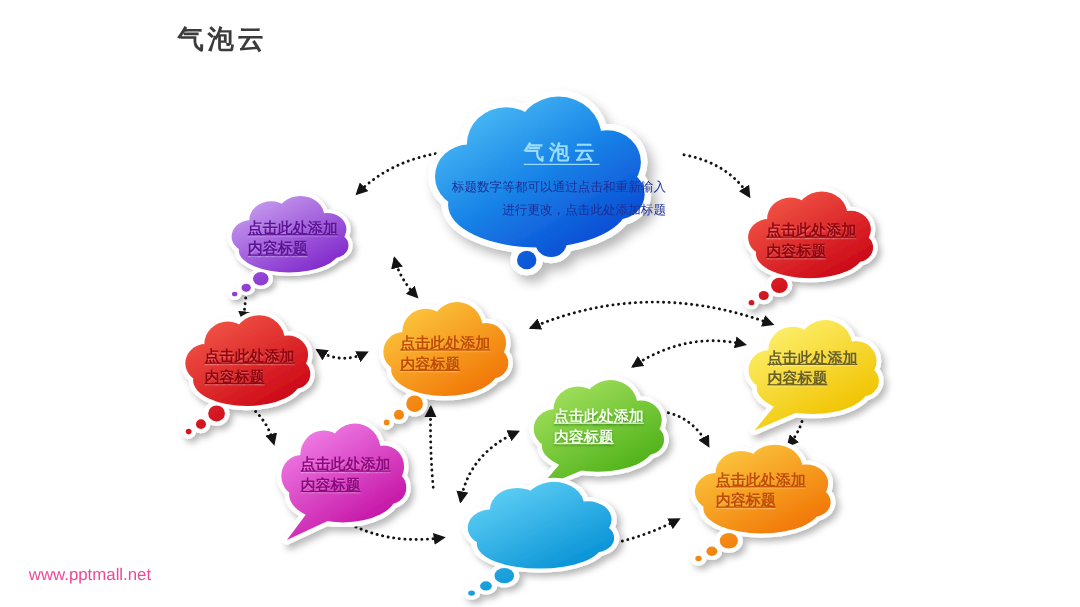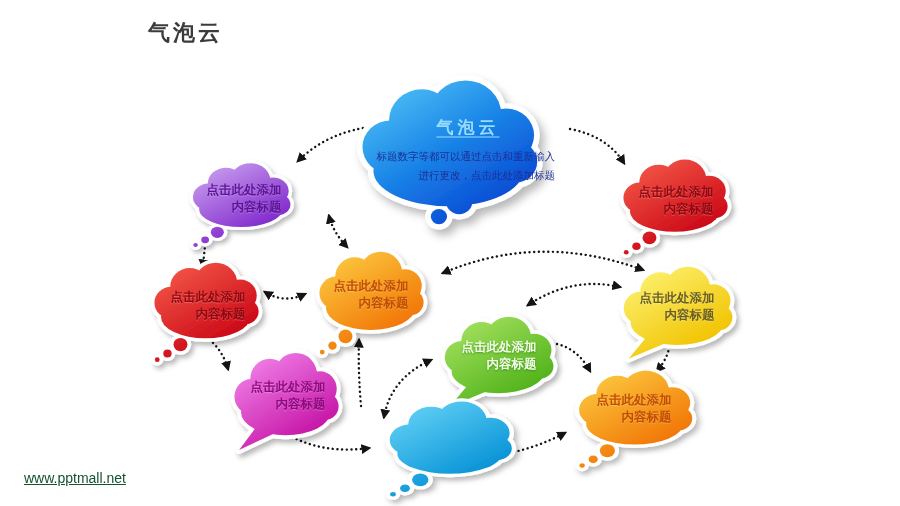--- a/index.html
+++ b/index.html
@@ -4,27 +4,27 @@
 <style>
   * { margin:0; padding:0; box-sizing:border-box; }
   html,body { width:900px; height:506px; background:#fff; overflow:hidden;
               font-family:"Liberation Sans","DejaVu Sans",sans-serif; }
   #stage { position:relative; width:800px; height:506px; background:#fff; }
 
   .page-title { position:absolute; left:148px; top:18px; font-size:22px; font-weight:bold;
                 color:#3b3b3b; letter-spacing:3px; }
   .brand-logo { position:absolute; right:16px; top:16px; font-size:31px; font-weight:bold;
                 color:#e3e3e3; letter-spacing:1px; }
-  .watermark  { position:absolute; left:24px; top:470px; font-size:14px; color:#14532d;text-decoration:underline; }
+  .watermark  { position:absolute; left:24px; top:470px; font-size:14px; color:#ec4899; }
 
   #diagram-svg { position:absolute; left:0; top:0; }
 
-  .lbl { position:absolute; transform:translate(-50%,-50%); text-align:right;
+  .lbl { position:absolute; transform:translate(-50%,-50%); text-align:left;
          font-weight:bold; font-size:12.5px; line-height:1.35; white-space:nowrap;
-         text-shadow:0 1px 1px rgba(255,255,255,0.25); pointer-events:none; }
+         text-shadow:0 1px 1px rgba(255,255,255,0.25); pointer-events:none;text-decoration:underline; }
   .lbl span { display:block; }
   .lbl-purple  { color:#5c1496; }
   .lbl-red     { color:#8f060f; }
   .lbl-orange  { color:#c14e00; }
   .lbl-yellow  { color:#6a6026; }
   .lbl-green   { color:#f4ffe9; text-shadow:0 1px 2px rgba(30,110,10,0.55); }
   .lbl-magenta { color:#8d0a7e; }
   .lbl-cyan    { color:#0a569d; }
 
   .main-title { position:absolute; left:468px; top:127px; transform:translate(-50%,-50%);

